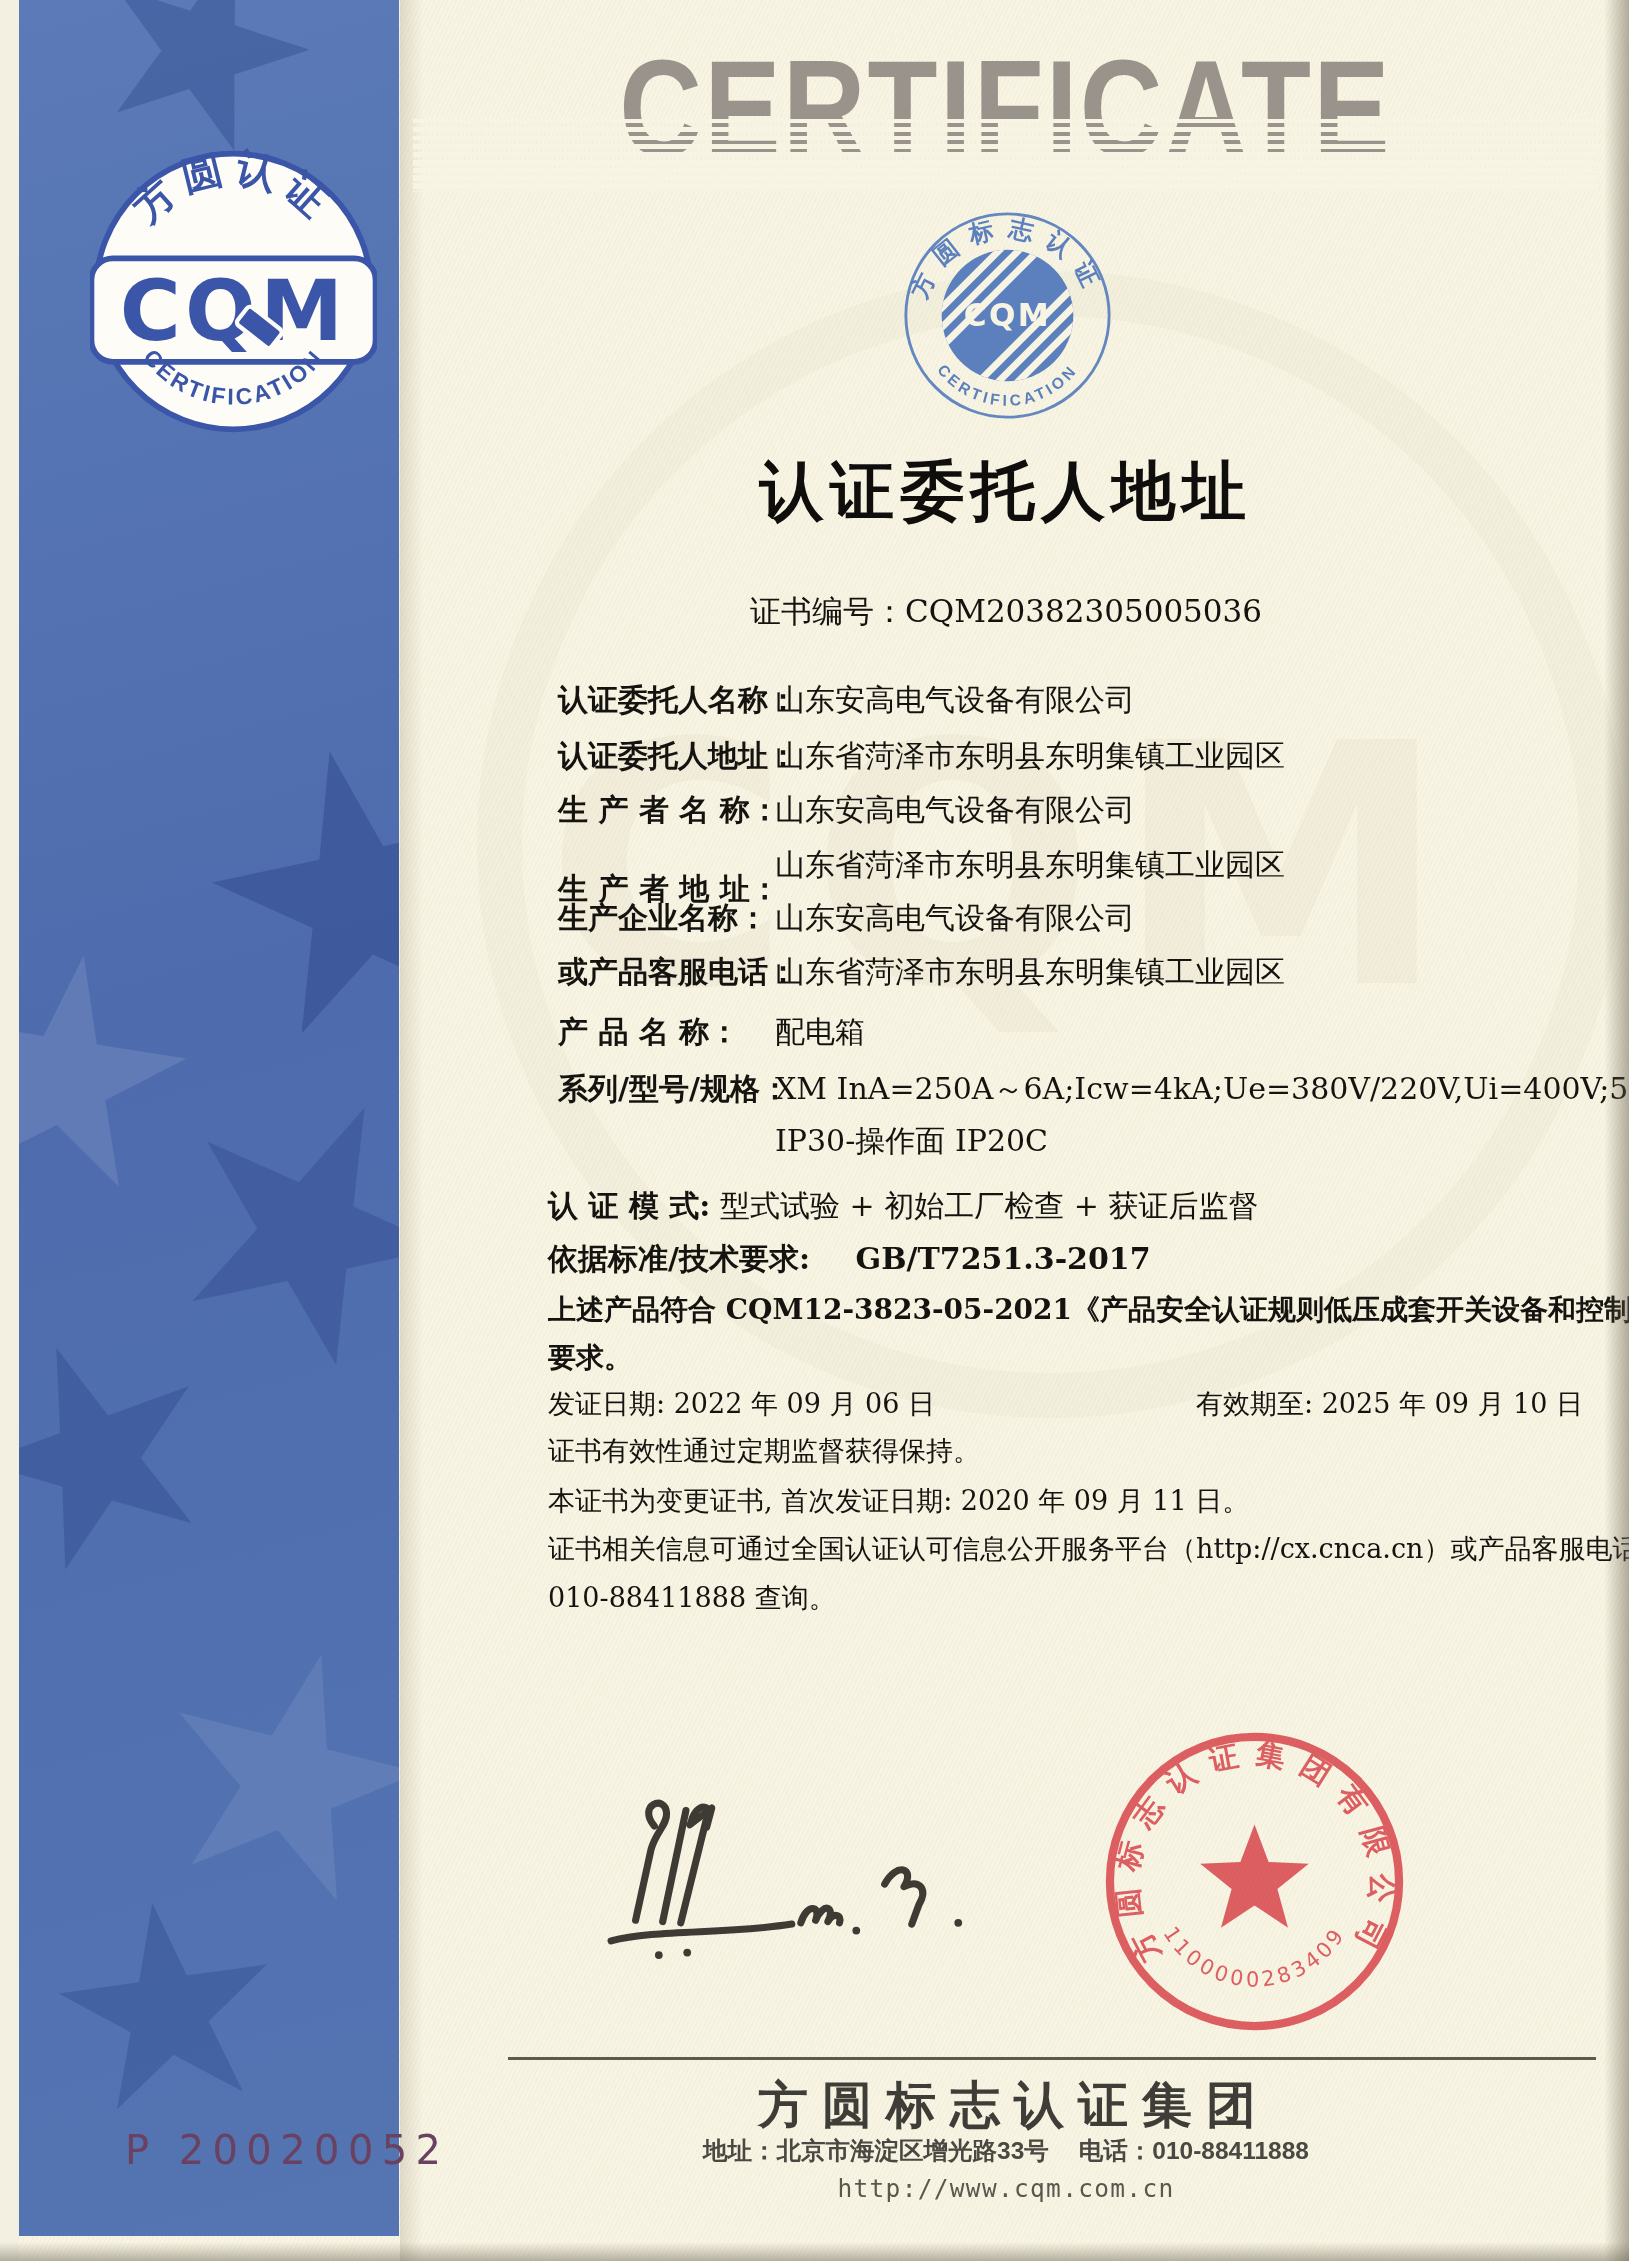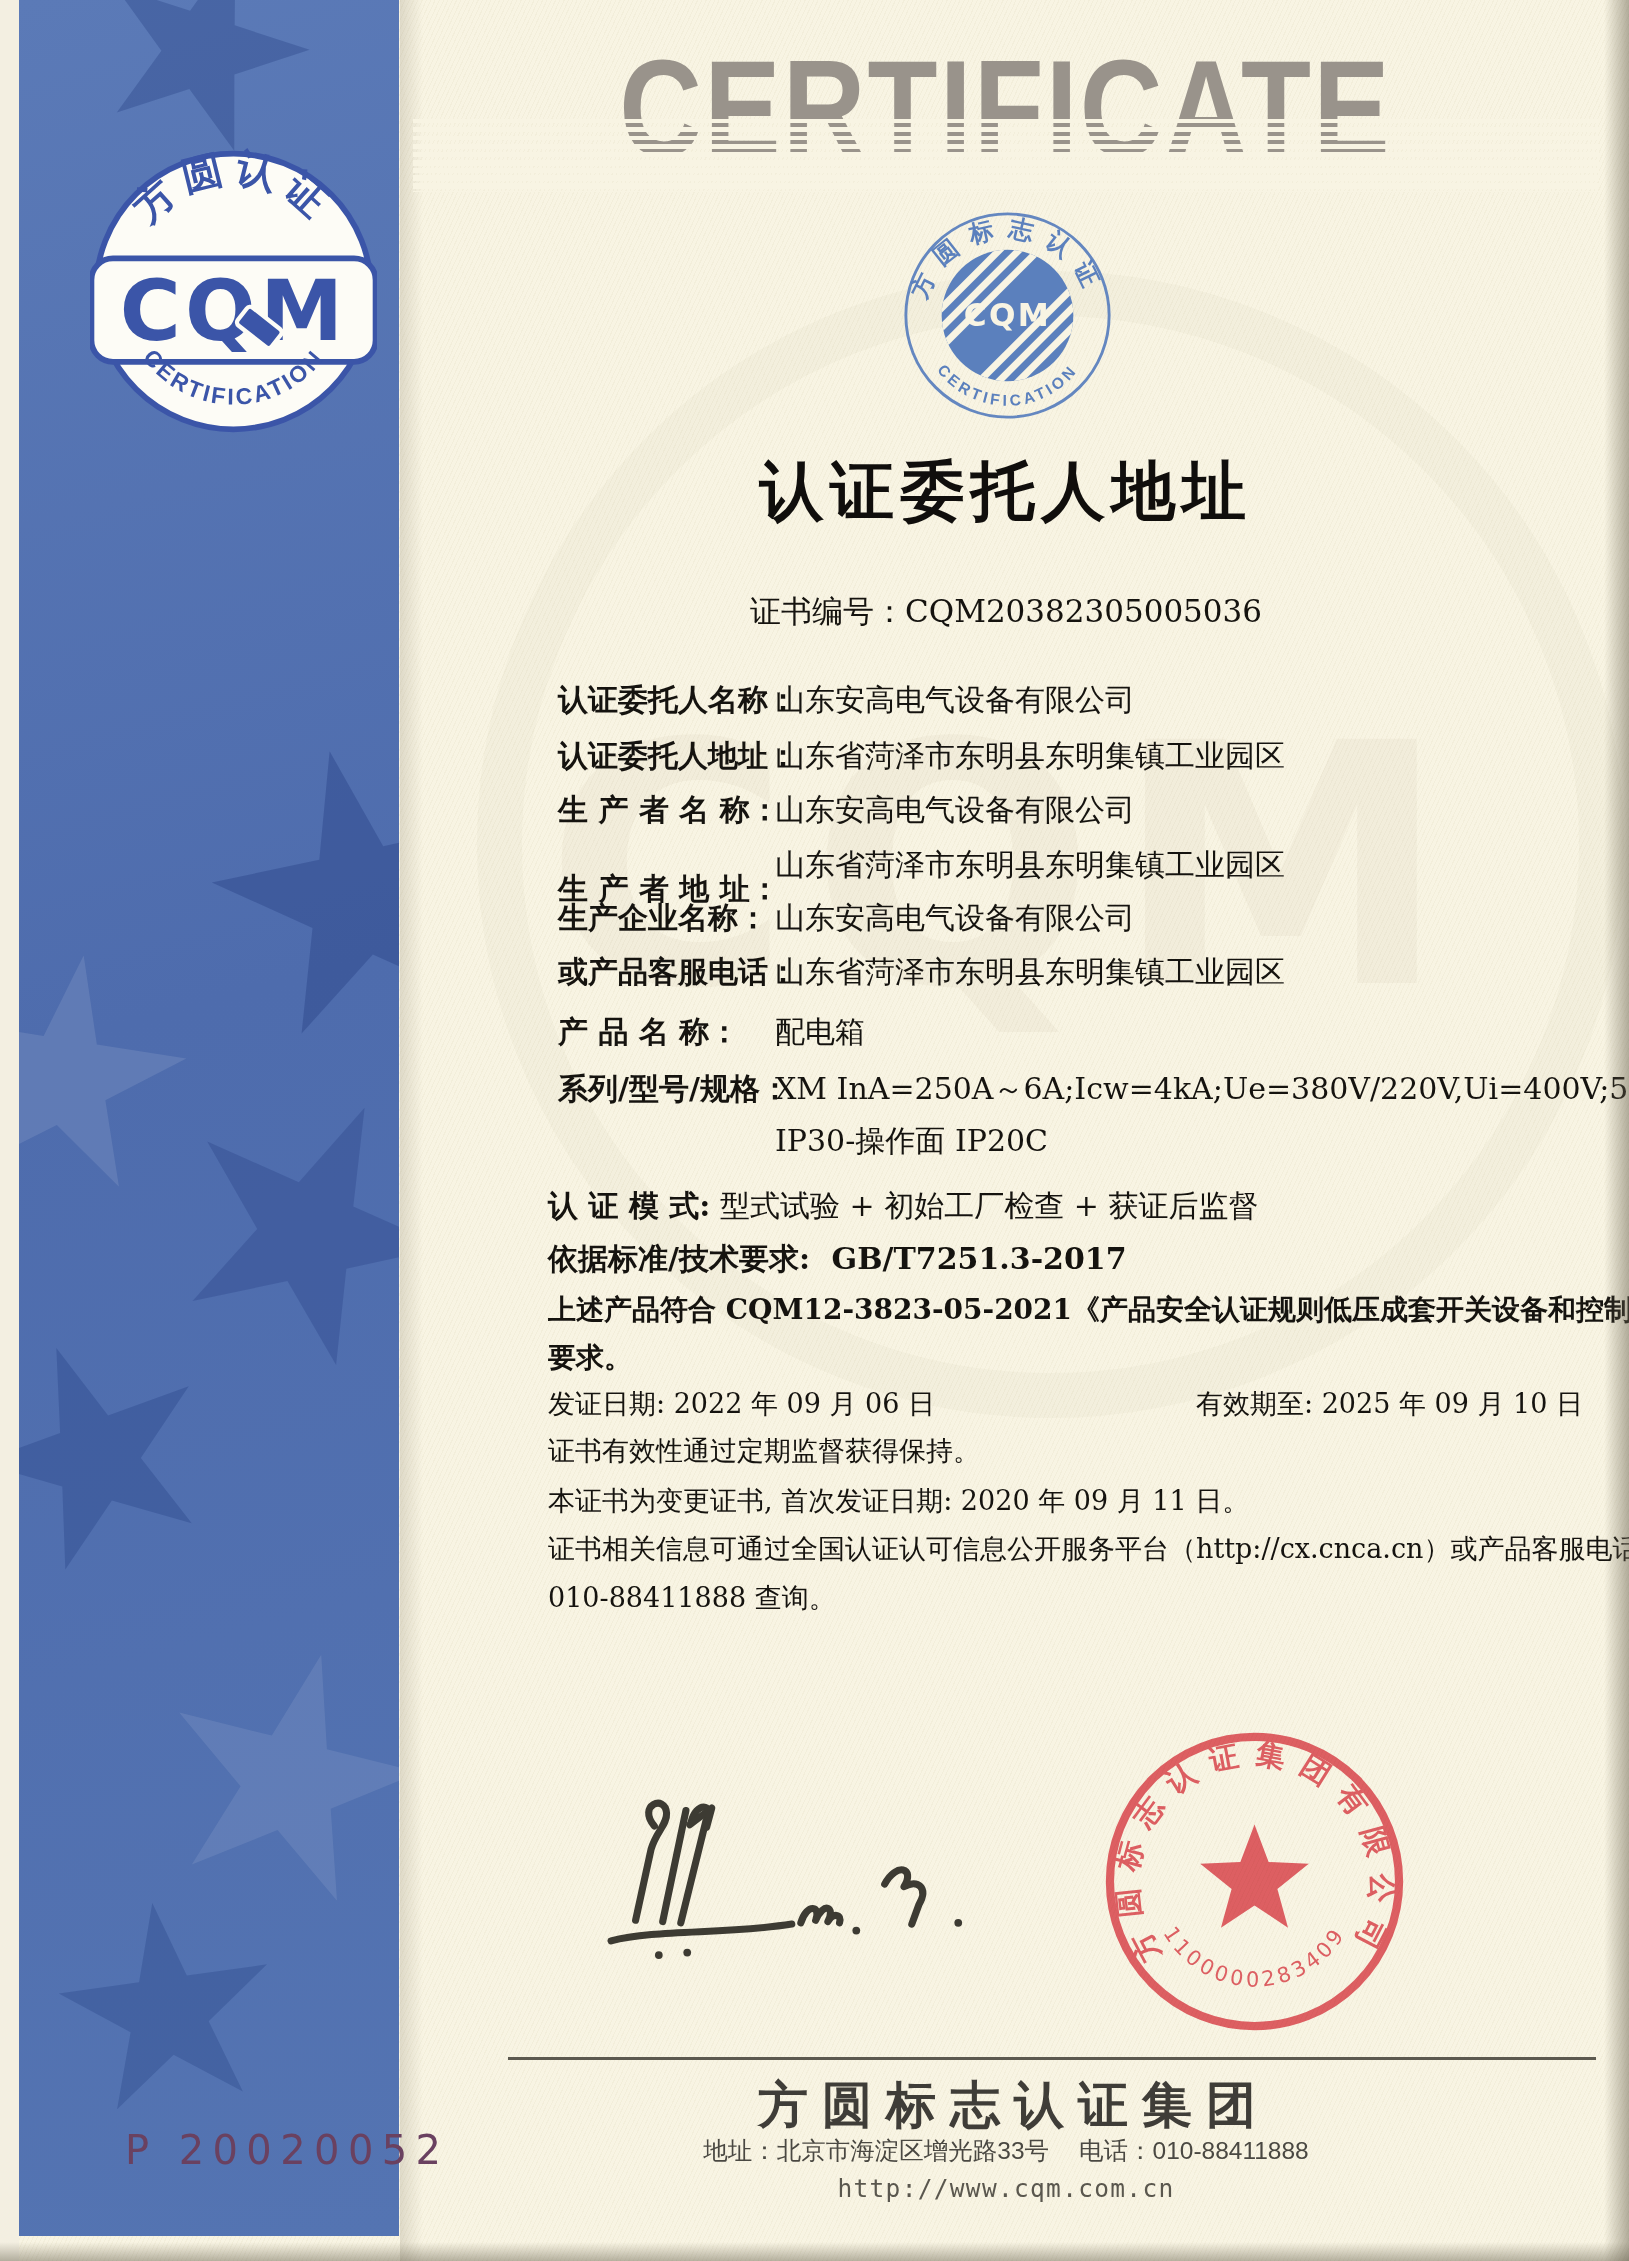--- a/index.html
+++ b/index.html
@@ -44,21 +44,21 @@
   
   .stamp{left:1096px;top:1723px;width:317px;height:317px;z-index:4;opacity:.92;mix-blend-mode:multiply;}
   
   .signature{left:593px;top:1786px;width:413px;height:213px;z-index:4;}
   
   .footer-rule{left:508px;top:2057px;width:1088px;height:2.6px;background:#5c594f;z-index:3;}
   .footer-company{left:400px;top:2074px;width:1212px;text-align:center;font-size:50px;font-weight:bold;
     letter-spacing:14px;color:#3f3d38;z-index:3;padding-left:8px;}
   .footer-contact{left:400px;top:2136px;width:1212px;text-align:center;font-size:24.5px;color:#4a4842;z-index:3;
     font-family:"Liberation Sans",sans-serif;}
-  .footer-contact span{margin:0 11.6px;}
+  .footer-contact span{margin:0 11.6px;font-weight:bold;}
   .footer-url{left:400px;top:2174px;width:1212px;text-align:center;font-size:24.5px;color:#5a574e;z-index:3;
     font-family:"DejaVu Sans Mono","Liberation Mono",monospace;letter-spacing:1.3px;}
   .serial{left:113px;top:2125px;font-size:40px;letter-spacing:8.4px;color:#6a4160;z-index:3;
     font-family:"DejaVu Sans","Liberation Sans",sans-serif;margin-left:12px;}
   
   .right-shadow{right:0;top:0;width:26px;height:100%;z-index:6;
     background:linear-gradient(90deg,rgba(100,94,76,0),rgba(100,94,76,.5));}
   .bottom-shadow{left:0;bottom:0;width:100%;height:19.3px;z-index:6;
     background:linear-gradient(180deg,rgba(100,94,76,0),rgba(100,94,76,.45));}
   svg{display:block;width:100%;height:100%;}
@@ -153,21 +153,21 @@
   <span class="flabel" style="top:1069px">系列/型号/规格：</span>
   <span class="fvalue" style="top:1069px">XM InA=250A～6A;Icw=4kA;Ue=380V/220V,Ui=400V;50Hz;</span>
   <span class="fvalue" style="top:1121px">IP30-操作面 IP20C</span>
 
   <div class="line" style="top:1186px">
     <b>认 证 模 式:</b>
     <span style="">型式试验 + 初始工厂检查 + 获证后监督</span>
   </div>
   <div class="line" style="top:1239px">
     <b>依据标准/技术要求:</b>
-    <b style="margin-left:12px">GB/T7251.3-2017</b>
+    <b style="margin-left:36px">GB/T7251.3-2017</b>
   </div>
 
   <div class="line" style="top:1291px;font-size:28px;font-weight:bold">上述产品符合 CQM12-3823-05-2021《产品安全认证规则低压成套开关设备和控制设备》的</div>
   <div class="line" style="top:1339px;font-size:28px;font-weight:bold">要求。</div>
 
   <div class="note" style="top:1386px">发证日期: 2022 年 09 月 06 日</div>
   <div class="note" style="top:1386px;left:1196px">有效期至: 2025 年 09 月 10 日</div>
 
   <div class="note" style="top:1433px">证书有效性通过定期监督获得保持。</div>
   <div class="note" style="top:1483px">本证书为变更证书, 首次发证日期: 2020 年 09 月 11 日。</div>

